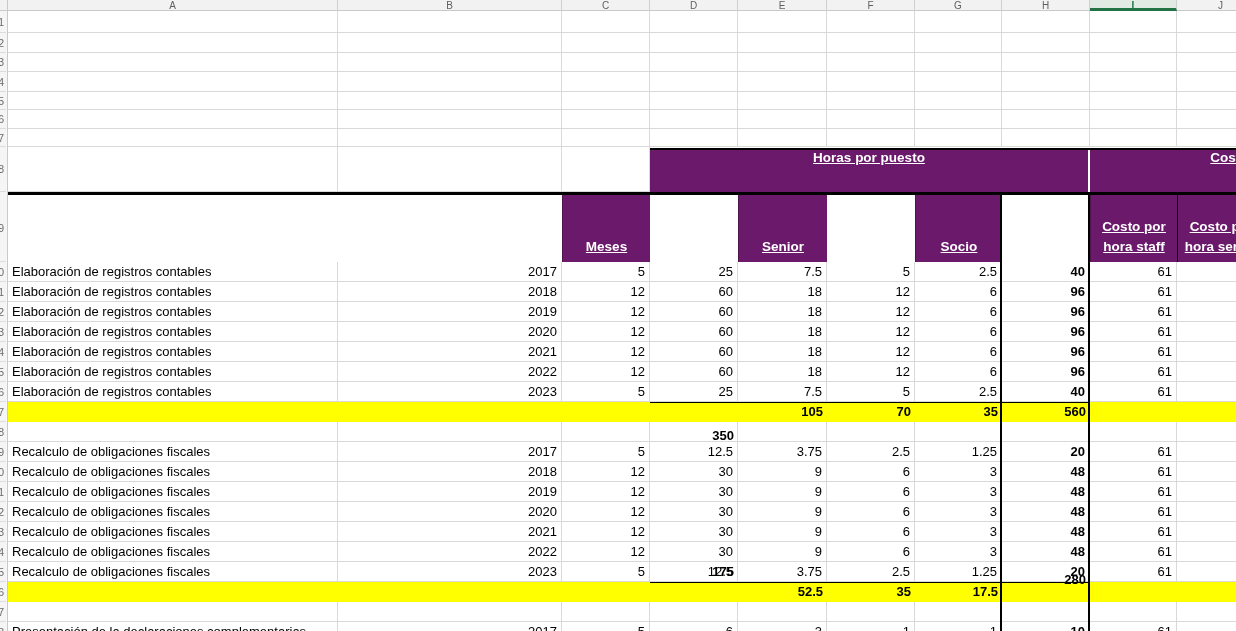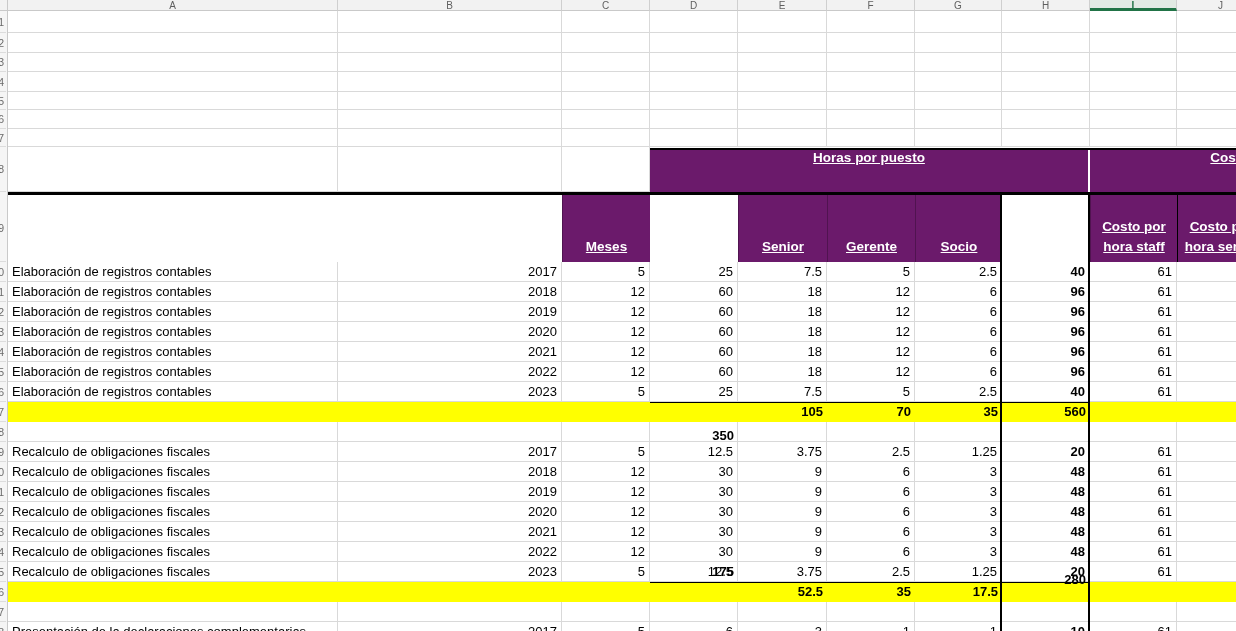--- a/index.html
+++ b/index.html
@@ -64,23 +64,20 @@
     <span>Costos por puesto</span>
   </div>
 
   <div class="abs blk" style="left:8px;top:192px;width:1228px;height:3px;"></div>
 
   <div class="abs hdr cC">
     <span>Meses</span>
   </div>
   <div class="abs hdr cE">
     <span>Senior</span>
-  </div>
-  <div class="abs hdr cF">
-    <span>Gerente</span>
   </div>
   <div class="abs hdr cG">
     <span>Socio</span>
   </div>
   <div class="abs hdr cI">
     <span>Costo por</span>
     <span>hora staff</span>
   </div>
   <div class="abs hdr cJ" style="border-left:1.5px solid #000;">
     <span>Costo por</span>

